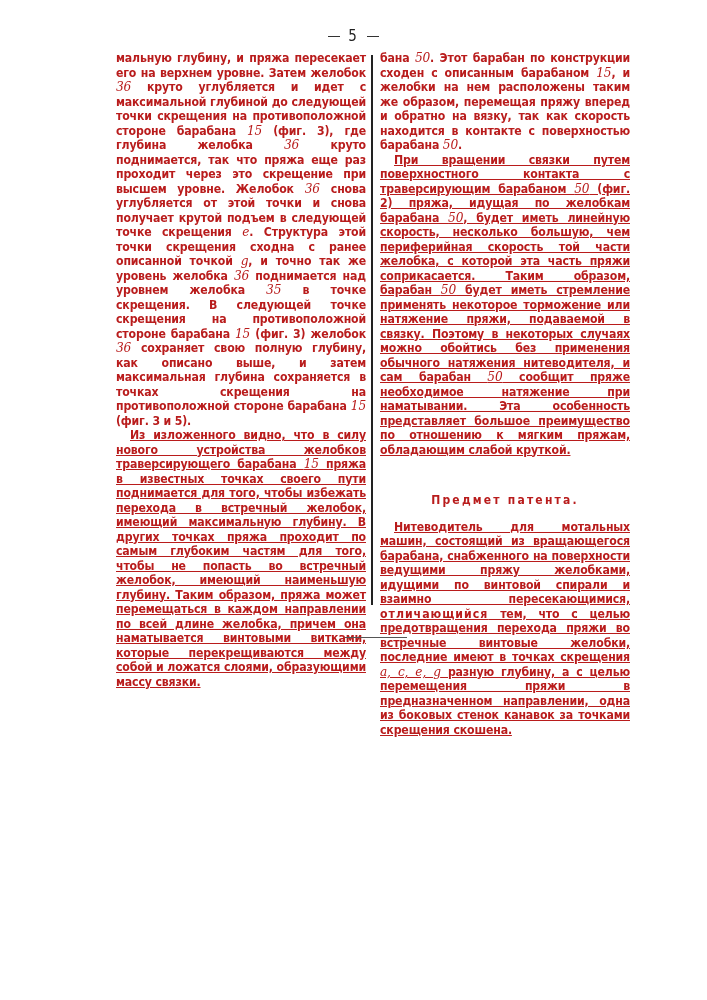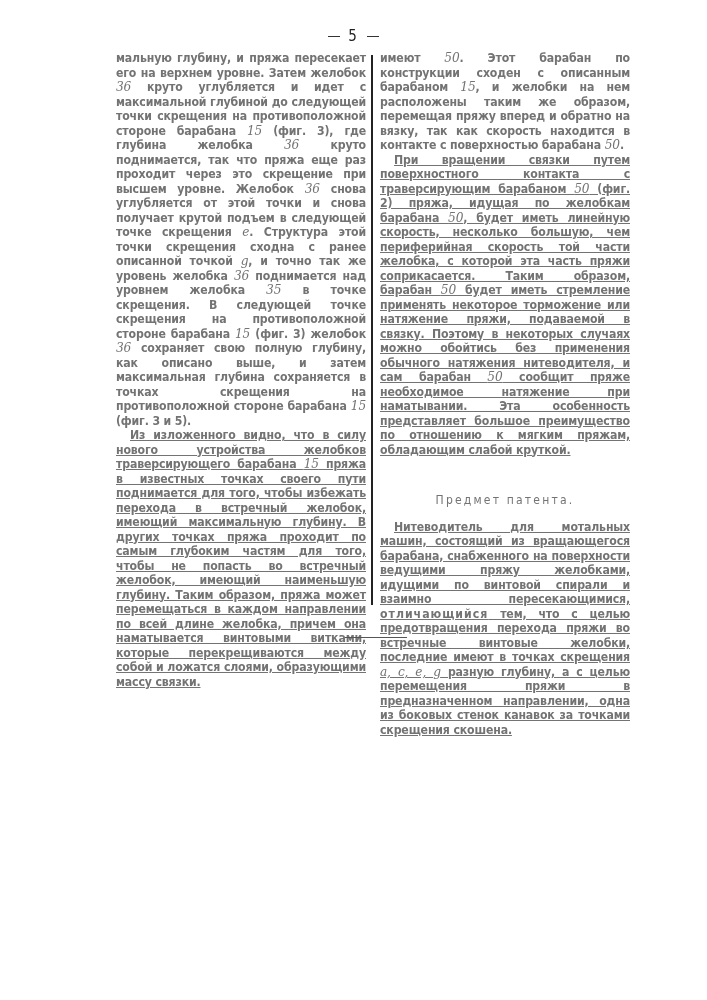--- a/index.html
+++ b/index.html
@@ -9,32 +9,32 @@
       color: #1a1a1a;
     }
     .page-number {
       position: absolute; top: 27px; left: 0; width: 707px; text-align: center;
       font-size: 15px; letter-spacing: 2px; color: #222;
     }
     .page-number .dash { display: inline-block; width: 12px; height: 1px; background: #333; vertical-align: middle; margin: 0 8px; }
     .column {
       position: absolute; top: 51px; width: 250px;
       font-size: 12.2px; line-height: 14.5px; font-weight: bold;
-      text-align: justify; letter-spacing: -0.15px; color: #737373;
+      text-align: justify; letter-spacing: -0.15px; color: #b91c1c;
     }
     .column.left { left: 116px; }
     .column.right { left: 380px; }
     .column p { margin: 0; text-indent: 0; }
     .column p.indent { text-indent: 14px; text-decoration: underline; }
     .column .ital { font-family: "DejaVu Serif", serif; font-style: italic; font-weight: normal; }
     .rule {
       position: absolute; left: 371px; top: 55px; width: 1.5px; height: 550px; background: #222;
     }
     .section-title {
-      margin: 36px 0 12px 0; text-align: center; letter-spacing: 2.2px; font-weight: normal; font-size: 12px;
+      margin: 36px 0 12px 0; text-align: center; letter-spacing: 2.2px; font-weight: bold; font-size: 12px;
     }
     .end-line {
       position: absolute; left: 345px; top: 637px; width: 62px; height: 1px; background: #555;
     }
     .spaced { letter-spacing: 1px; }
   </style>
 </head>
 <body>
 
 <div class="page-number">
@@ -42,19 +42,19 @@
 </div>
 
 <div class="column left">
   <p><span>мальную глубину, и пряжа пересекает его на верхнем уровне. Затем желобок </span><span class="ital">36</span><span> круто углубляется и идет с максимальной глубиной до следующей точки скрещения на противоположной стороне барабана </span><span class="ital">15</span><span> (фиг. 3), где глубина желобка </span><span class="ital">36</span><span> круто поднимается, так что пряжа еще раз проходит через это скрещение при высшем уровне. Желобок </span><span class="ital">36</span><span> снова углубляется от этой точки и снова получает крутой подъем в следующей точке скрещения </span><span class="ital">e</span><span>. Структура этой точки скрещения сходна с ранее описанной точкой </span><span class="ital">g</span><span>, и точно так же уровень желобка </span><span class="ital">36</span><span> поднимается над уровнем желобка </span><span class="ital">35</span><span> в точке скрещения. В следующей точке скрещения на противоположной стороне барабана </span><span class="ital">15</span><span> (фиг. 3) желобок </span><span class="ital">36</span><span> сохраняет свою полную глубину, как описано выше, и затем максимальная глубина сохраняется в точках скрещения на противоположной стороне барабана </span><span class="ital">15</span><span> (фиг. 3 и 5).</span></p>
   <p class="indent"><span>Из изложенного видно, что в силу нового устройства желобков траверсирующего барабана </span><span class="ital">15</span><span> пряжа в известных точках своего пути поднимается для того, чтобы избежать перехода в встречный желобок, имеющий максимальную глубину. В других точках пряжа проходит по самым глубоким частям для того, чтобы не попасть во встречный желобок, имеющий наименьшую глубину. Таким образом, пряжа может перемещаться в каждом направлении по всей длине желобка, причем она наматывается винтовыми витками, которые перекрещиваются между собой и ложатся слоями, образующими массу связки.</span></p>
 </div>
 
 <div class="rule"></div>
 
 <div class="column right">
-  <p><span>имеют </span><span class="ital">50</span><span>. Этот барабан по конструкции сходен с описанным барабаном </span><span class="ital">15</span><span>, и желобки на нем расположены таким же образом, перемещая пряжу вперед и обратно на вязку, так как скорость находится в контакте с поверхностью барабана </span><span class="ital">50</span><span>.</span></p>
+  <p><span>бана </span><span class="ital">50</span><span>. Этот барабан по конструкции сходен с описанным барабаном </span><span class="ital">15</span><span>, и желобки на нем расположены таким же образом, перемещая пряжу вперед и обратно на вязку, так как скорость находится в контакте с поверхностью барабана </span><span class="ital">50</span><span>.</span></p>
   <p class="indent"><span>При вращении связки путем поверхностного контакта с траверсирующим барабаном </span><span class="ital">50</span><span> (фиг. 2) пряжа, идущая по желобкам барабана </span><span class="ital">50</span><span>, будет иметь линейную скорость, несколько большую, чем периферийная скорость той части желобка, с которой эта часть пряжи соприкасается. Таким образом, барабан </span><span class="ital">50</span><span> будет иметь стремление применять некоторое торможение или натяжение пряжи, подаваемой в связку. Поэтому в некоторых случаях можно обойтись без применения обычного натяжения нитеводителя, и сам барабан </span><span class="ital">50</span><span> сообщит пряже необходимое натяжение при наматывании. Эта особенность представляет большое преимущество по отношению к мягким пряжам, обладающим слабой круткой.</span></p>
   <div class="section-title">Предмет патента.</div>
   <p class="indent"><span>Нитеводитель для мотальных машин, состоящий из вращающегося барабана, снабженного на поверхности ведущими пряжу желобками, идущими по винтовой спирали и взаимно пересекающимися, </span><span class="spaced">отличающийся</span><span> тем, что с целью предотвращения перехода пряжи во встречные винтовые желобки, последние имеют в точках скрещения </span><span class="ital">a, c, e, g</span><span> разную глубину, а с целью перемещения пряжи в предназначенном направлении, одна из боковых стенок канавок за точками скрещения скошена.</span></p>
 </div>
 
 <div class="end-line"></div>
 
 </body></html>

